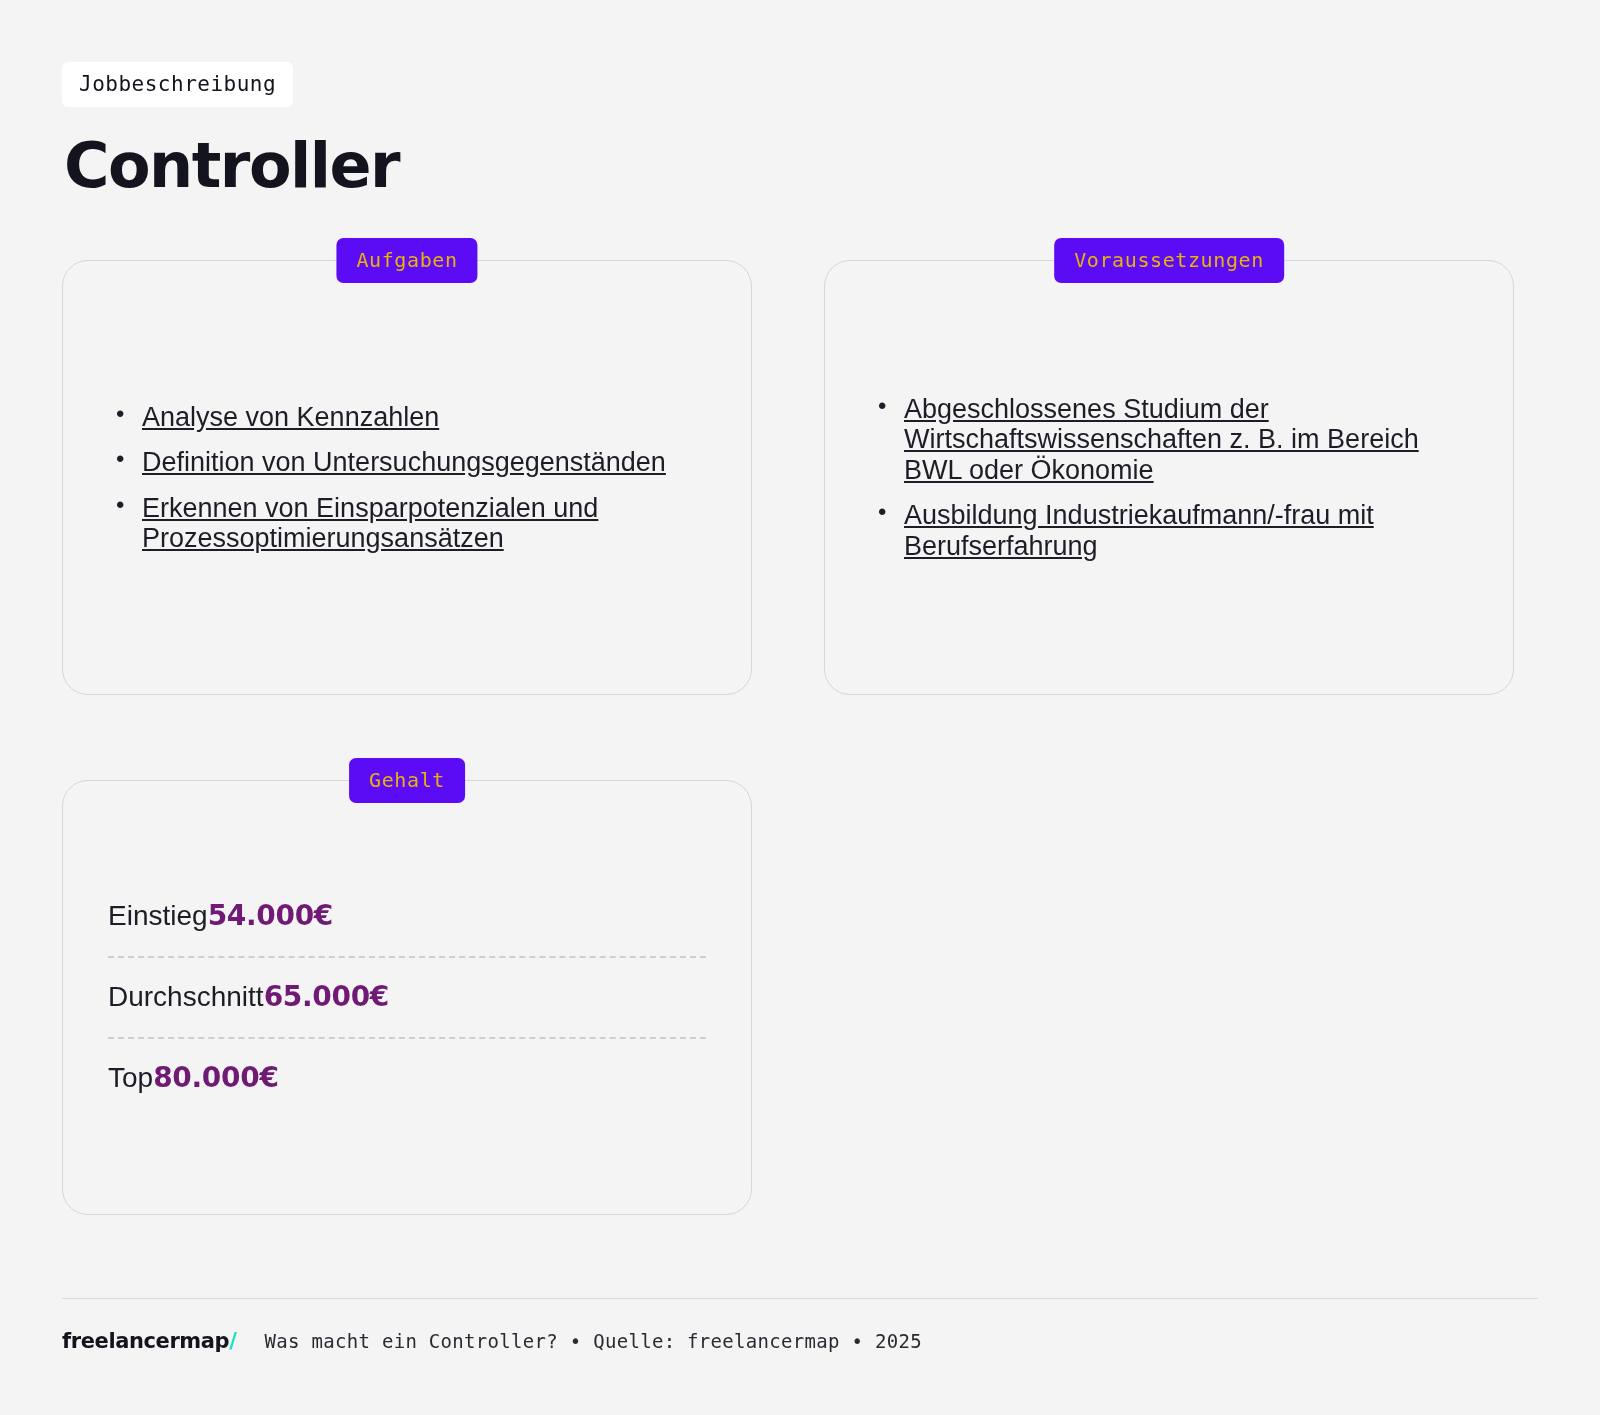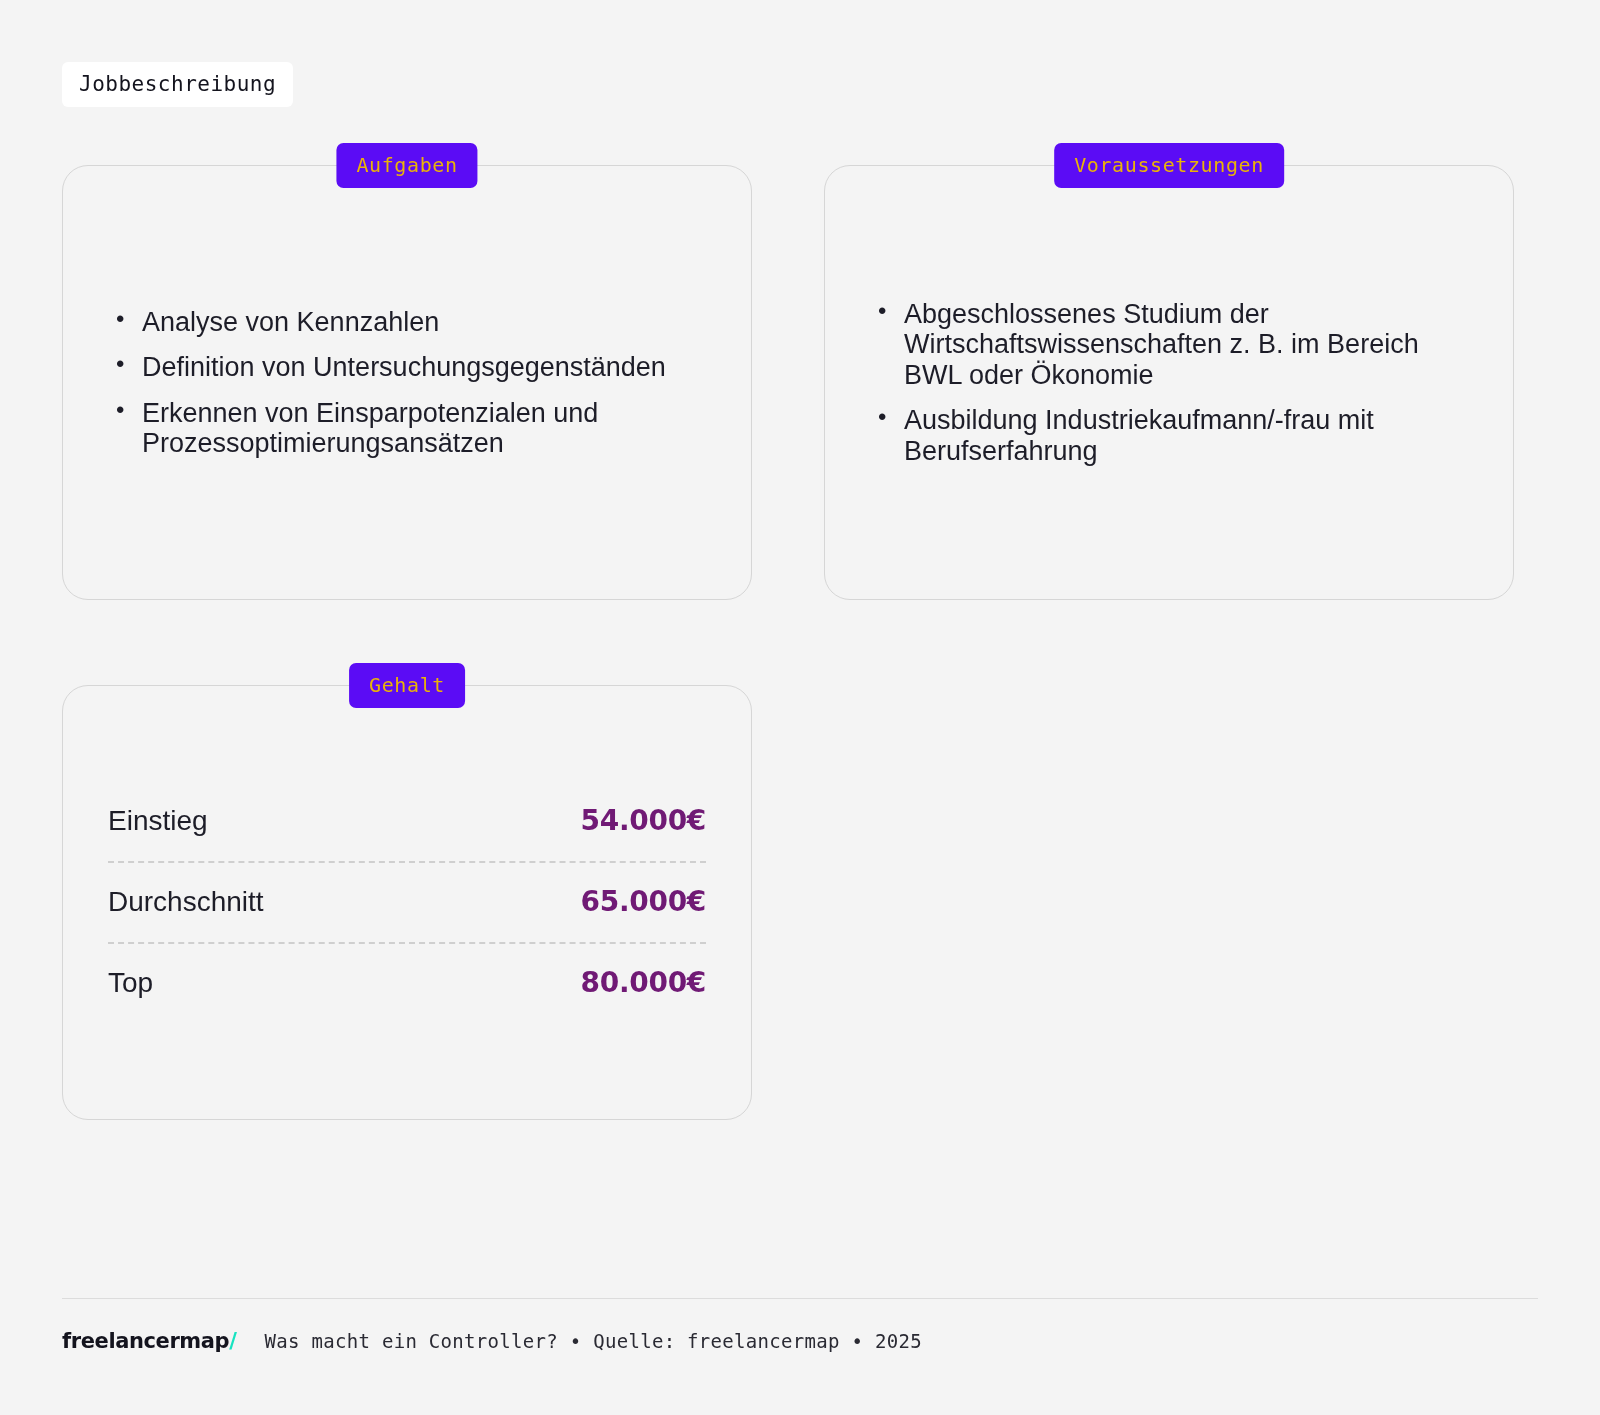--- a/index.html
+++ b/index.html
@@ -96,20 +96,21 @@
     margin: 0;
     padding: 0;
   }
   ul.bullets li {
     position: relative;
     padding-left: 34px;
     font-size: 27px;
     line-height: 1.13;
     color: #1d1d28;
     margin-bottom: 15px;
+    text-decoration: underline;
   }
   ul.bullets li:last-child { margin-bottom: 0; }
   ul.bullets li::before {
     content: "•";
     position: absolute;
     left: 8px;
     top: -2px;
     font-size: 24px;
     color: #1d1d28;
   }
@@ -117,21 +118,20 @@
   
   .skills ul.bullets li { margin-bottom: 18px; }
 
   
   .salary-rows {
     width: 100%;
   }
   .salary-row {
     display: flex;
     align-items: baseline;
-    justify-content: space-between;
     padding: 12px 0 14px 0;
   }
   .salary-label {
     font-size: 28px;
     color: #1d1d28;
   }
   .salary-value {
     font-family: "DejaVu Sans", sans-serif;
     font-weight: bold;
     font-size: 28px;
@@ -174,20 +174,21 @@
     margin-left: 28px;
     letter-spacing: 0.3px;
   }
 </style>
 </head>
 <body>
 
 <div class="page">
 
   <div class="eyebrow">Jobbeschreibung</div>
+  <h1 class="title">Controller</h1>
 
   <div class="grid">
 
     <div class="card-wrap">
       <div class="card"></div>
       <div class="card-badge">Aufgaben</div>
       <div class="card-body">
         <ul class="bullets">
           <li>Analyse von Kennzahlen</li>
           <li>Definition von Untersuchungsgegenständen</li>

